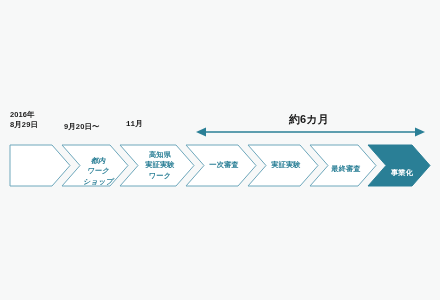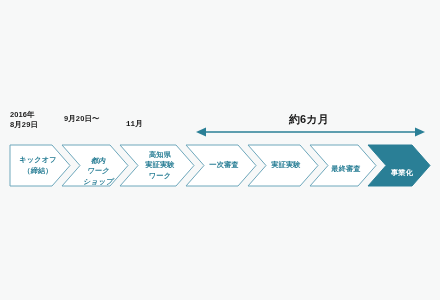--- a/index.html
+++ b/index.html
@@ -58,21 +58,21 @@
   .step-label.light { color: #2a7f96; }
   .step-label.dark { color: #ffffff; }
 </style>
 </head>
 <body>
 
 <div id="diagram-root">
 
   <div class="date-label" style="left:10px; top:110px;">2016年
 8月29日</div>
-  <div class="date-label" style="left:64px; top:114px;">9月20日〜</div>
+  <div class="date-label" style="left:64px; top:122px;">9月20日〜</div>
   <div class="date-label" style="left:126px; top:120px;font-family:Liberation Mono, monospace;">11月</div>
 
   <div class="duration-label" style="left:289px; top:112px;">約6カ月</div>
 
   <svg class="svg-layer" width="440" height="300">
     <g>
       <line x1="200" y1="132" x2="421" y2="132" stroke="#2a7f96" stroke-width="1.6"></line>
       <polygon points="196,132 206,127.5 206,136.5" fill="#2a7f96"></polygon>
       <polygon points="425,132 415,127.5 415,136.5" fill="#2a7f96"></polygon>
     </g>
@@ -80,22 +80,20 @@
       <polygon points="10,145 52,145 70,165.5 52,186 10,186" fill="#ffffff" stroke="#6ea8bc" stroke-width="1"></polygon>
       <polygon points="62,145 110,145 128,165.5 110,186 62,186 80,165.5" fill="#ffffff" stroke="#6ea8bc" stroke-width="1"></polygon>
       <polygon points="120,145 176,145 194,165.5 176,186 120,186 138,165.5" fill="#ffffff" stroke="#6ea8bc" stroke-width="1"></polygon>
       <polygon points="186,145 238,145 256,165.5 238,186 186,186 204,165.5" fill="#ffffff" stroke="#6ea8bc" stroke-width="1"></polygon>
       <polygon points="248,145 300,145 318,165.5 300,186 248,186 266,165.5" fill="#ffffff" stroke="#6ea8bc" stroke-width="1"></polygon>
       <polygon points="310,145 358,145 376,165.5 358,186 310,186 328,165.5" fill="#ffffff" stroke="#6ea8bc" stroke-width="1"></polygon>
       <polygon points="368,145 412,145 430,165.5 412,186 368,186 386,165.5" fill="#2a7f96" stroke="#2a7f96" stroke-width="1"></polygon>
     </g>
   </svg>
 
-  <div class="step-label light" style="left:12px; top:145px; width:52px; height:41px;">キックオフ
-（締結）</div>
   <div class="step-label light" style="left:74px; top:151px; width:48px; height:41px;font-style:italic;">都内
 ワーク
 ショップ</div>
   <div class="step-label light" style="left:132px; top:145px; width:56px; height:41px;">高知県
 実証実験
 ワーク</div>
   <div class="step-label light" style="left:198px; top:145px; width:52px; height:41px;">一次審査</div>
   <div class="step-label light" style="left:260px; top:145px; width:52px; height:41px;">実証実験</div>
   <div class="step-label light" style="left:322px; top:145px; width:48px; height:49px;">最終審査</div>
   <div class="step-label dark" style="left:380px; top:145px; width:44px; height:56px;">事業化</div>

